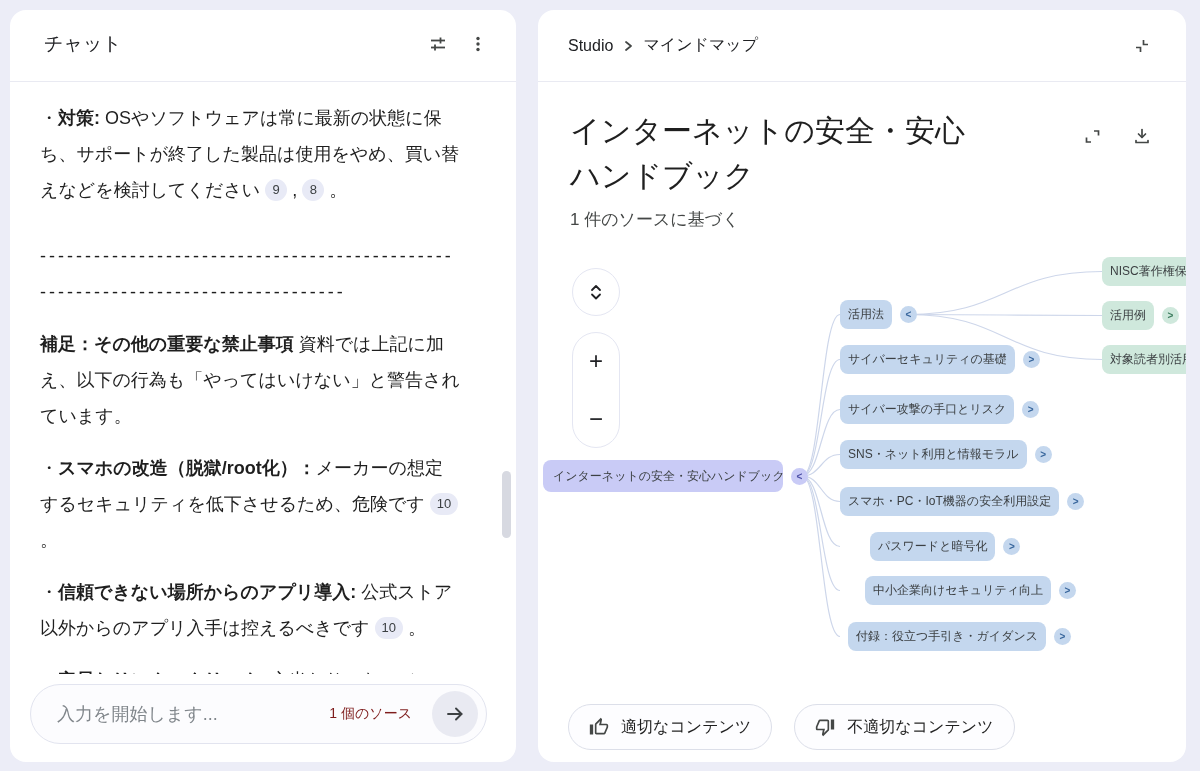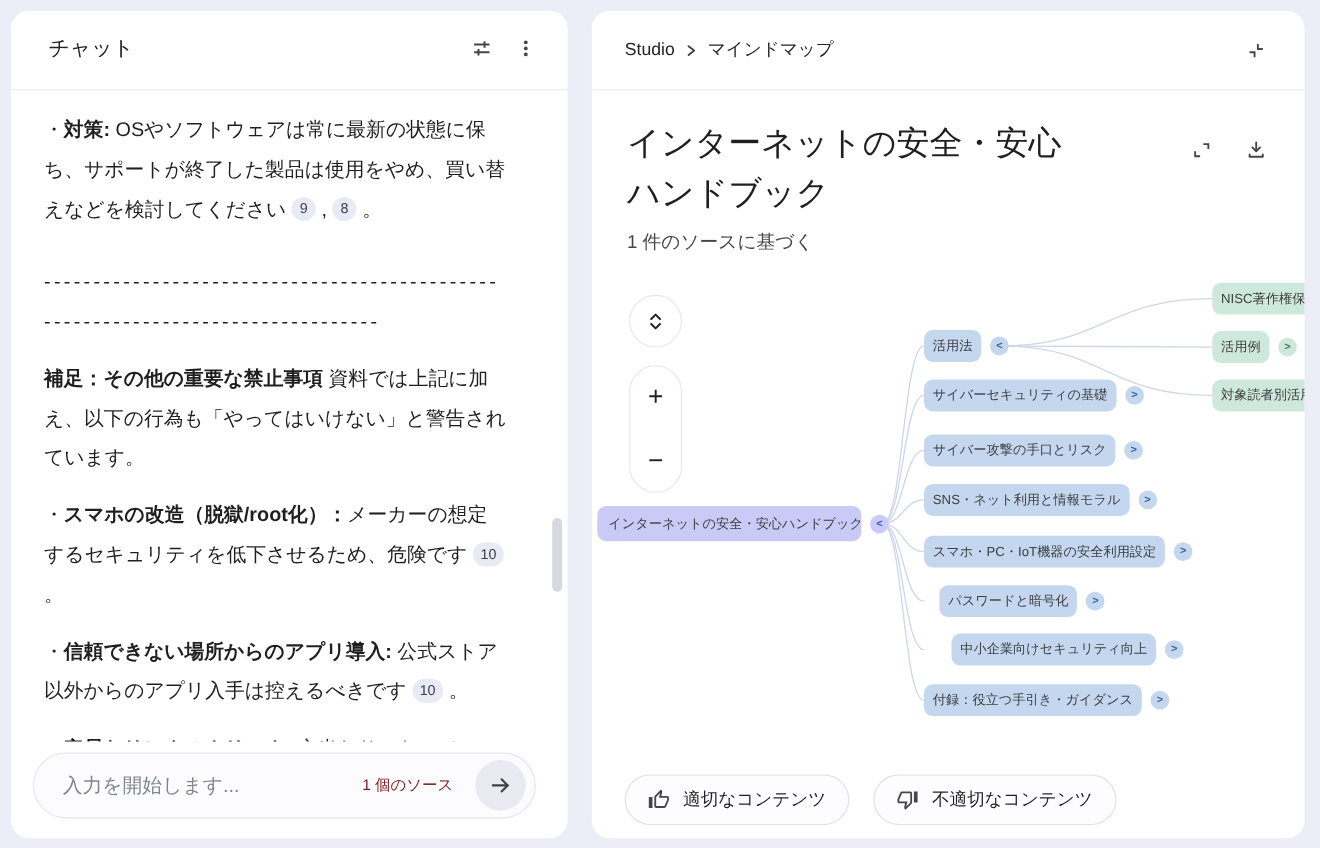--- a/index.html
+++ b/index.html
@@ -53,23 +53,23 @@
   .toggle.green { background:#cfe8dc; color:#3e7d5f; }
   .toggle.purple { background:#c9cbf6; color:#4e51a8; }
   .root-row { left:5px; top:450px; }
   .root-row .node { height:32px; width:240px; font-size:12px; padding:0 10px; }
 
   #mm-children .node-row:nth-child(1){ left:302px; top:290px; }
   #mm-children .node-row:nth-child(2){ left:302px; top:335px; }
   #mm-children .node-row:nth-child(3){ left:302px; top:385px; }
   #mm-children .node-row:nth-child(4){ left:302px; top:430px; }
   #mm-children .node-row:nth-child(5){ left:302px; top:477px; }
-  #mm-children .node-row:nth-child(6){ left:296px; top:522px;padding-left:20px; }
+  #mm-children .node-row:nth-child(6){ left:312px; top:522px;padding-left:20px; }
   #mm-children .node-row:nth-child(7){ left:302px; top:566px;margin-left:25px; }
-  #mm-children .node-row:nth-child(8){ left:302px; top:612px;text-align:right; }
+  #mm-children .node-row:nth-child(8){ left:310px; top:612px;text-align:right; }
   #mm-grand .node-row:nth-child(1){ left:564px; top:247px; }
   #mm-grand .node-row:nth-child(2){ left:564px; top:291px; }
   #mm-grand .node-row:nth-child(3){ left:564px; top:335px; }
 
   .feedback-row { position:absolute; left:30px; bottom:12px; display:flex; gap:22px; z-index:2; }
   .feedback-btn { height:46px; border-radius:23px; border:1px solid #dcdfe9; background:#fdfdff; display:flex; align-items:center; gap:12px; padding:0 20px; font-size:16px; color:#1f1f1f; cursor:pointer; font-family:inherit; }
   svg { display:block; }
 </style>
 </head>
 <body>

